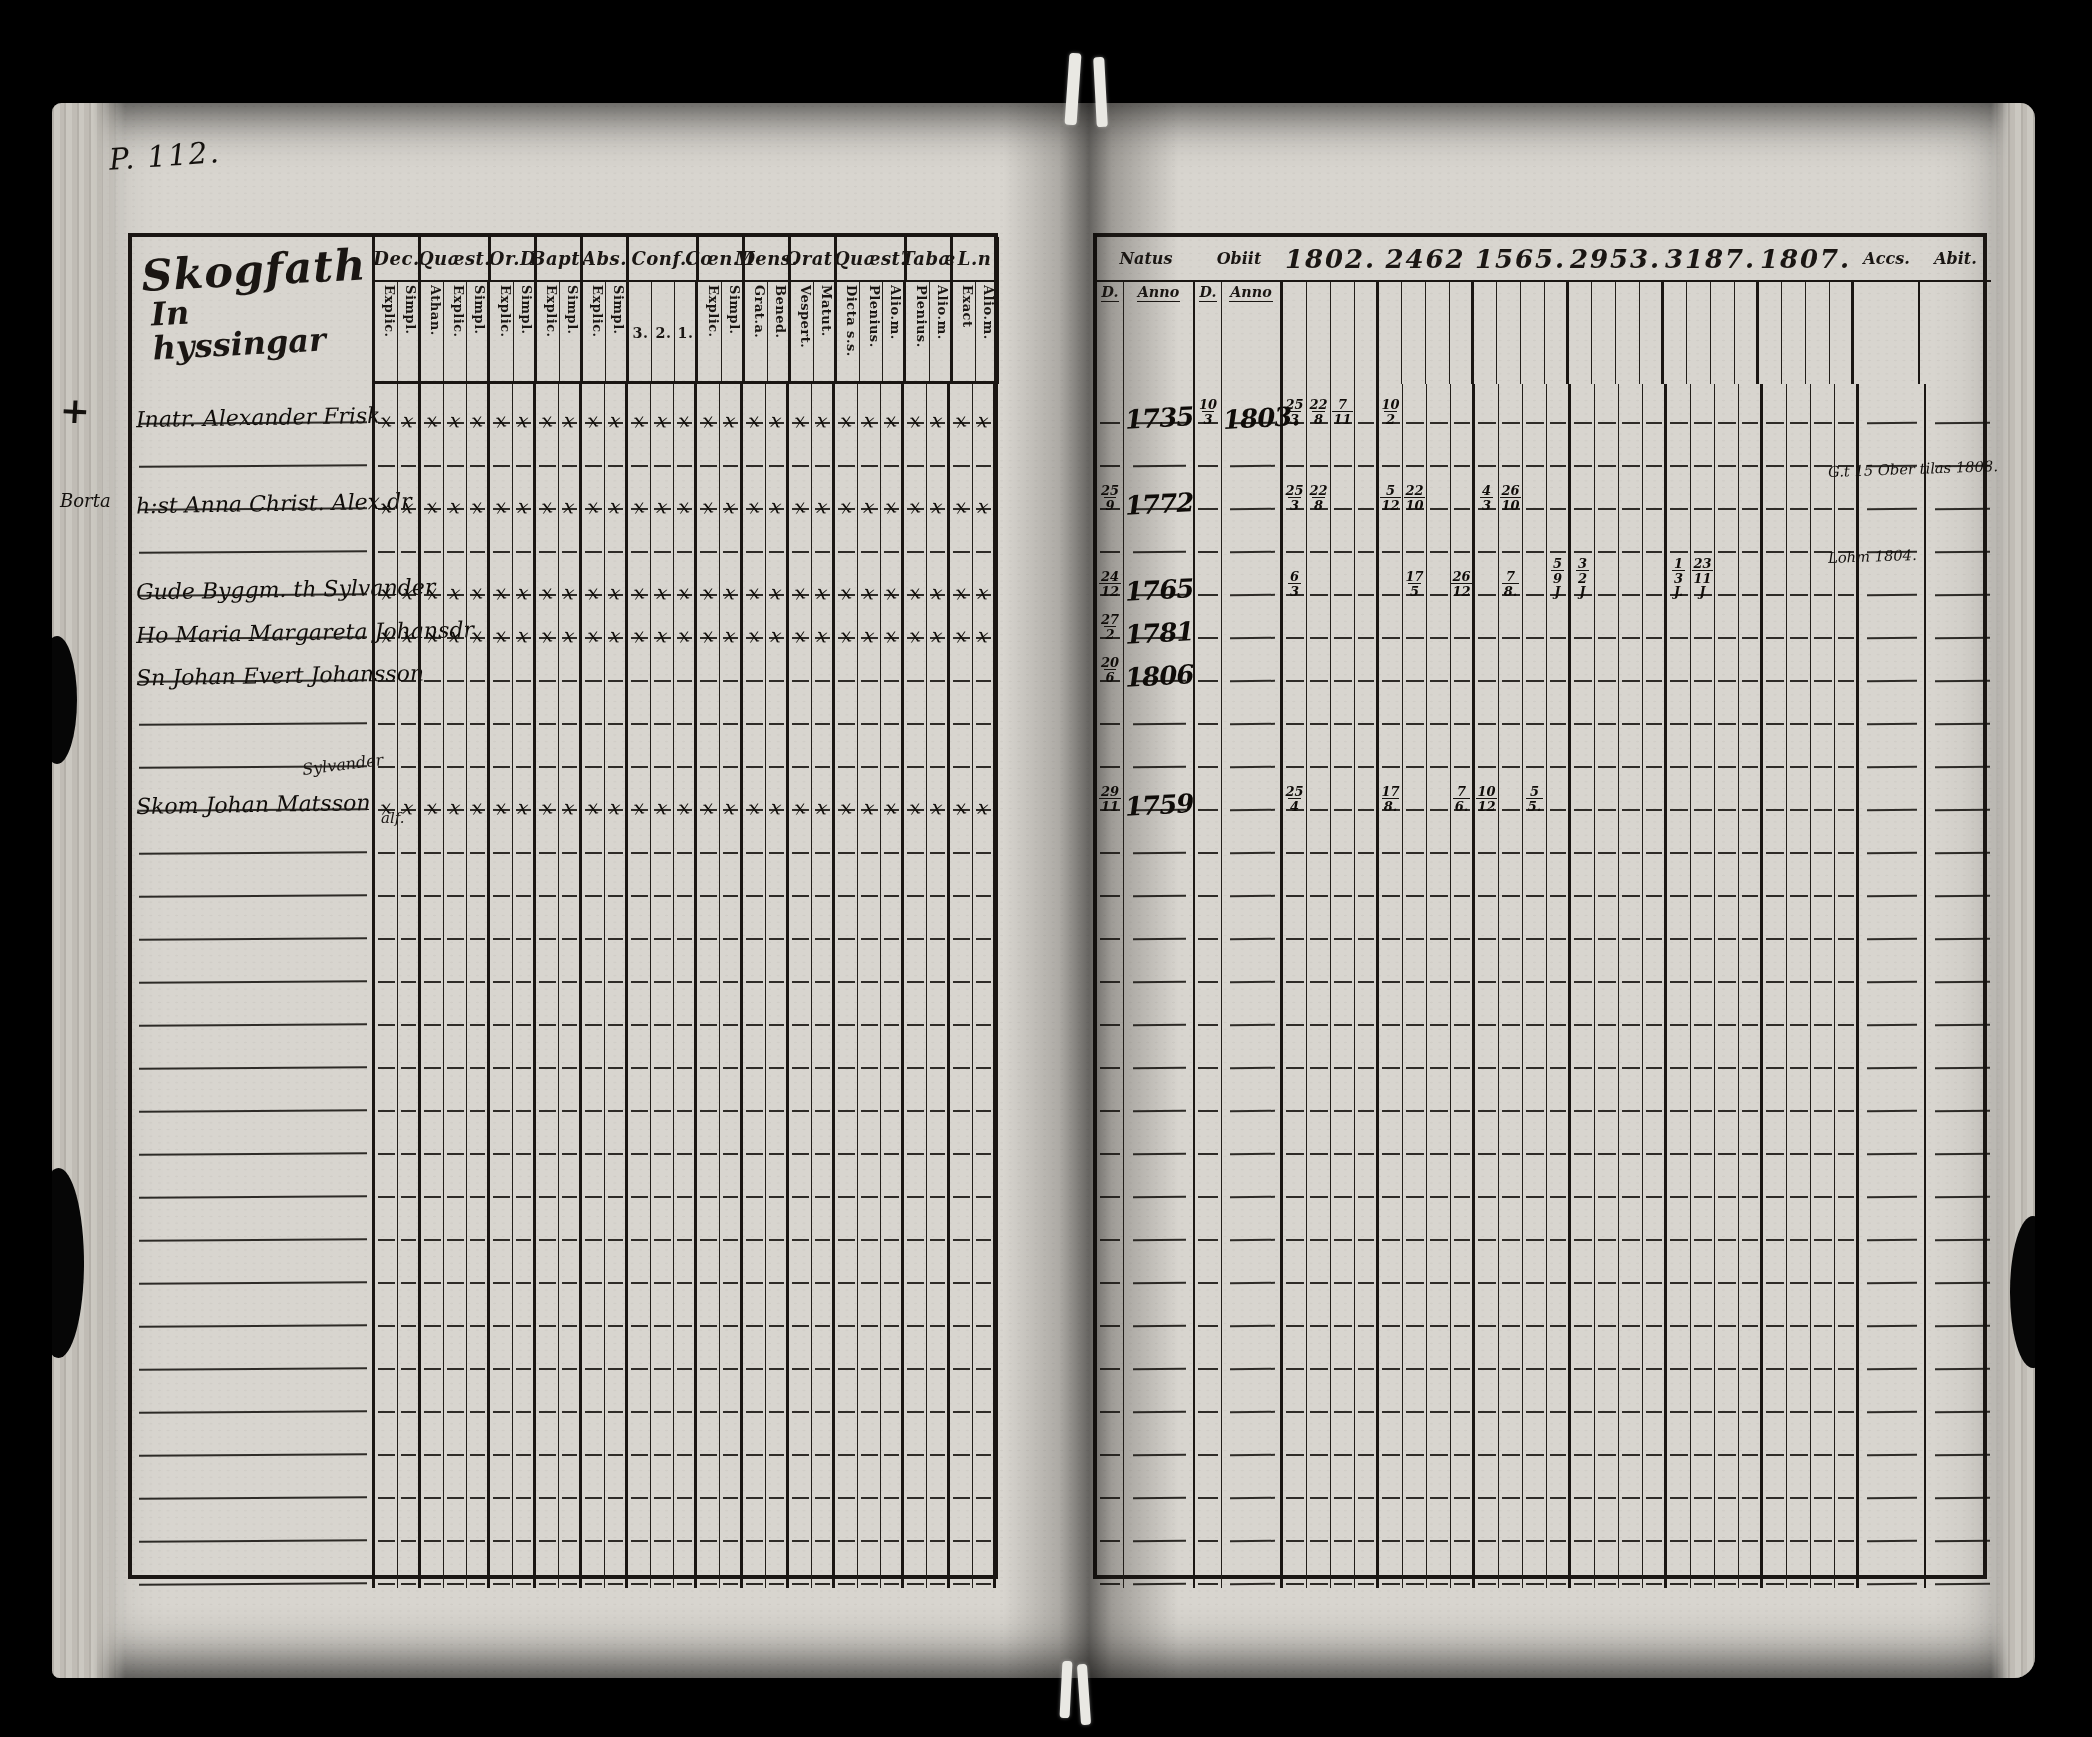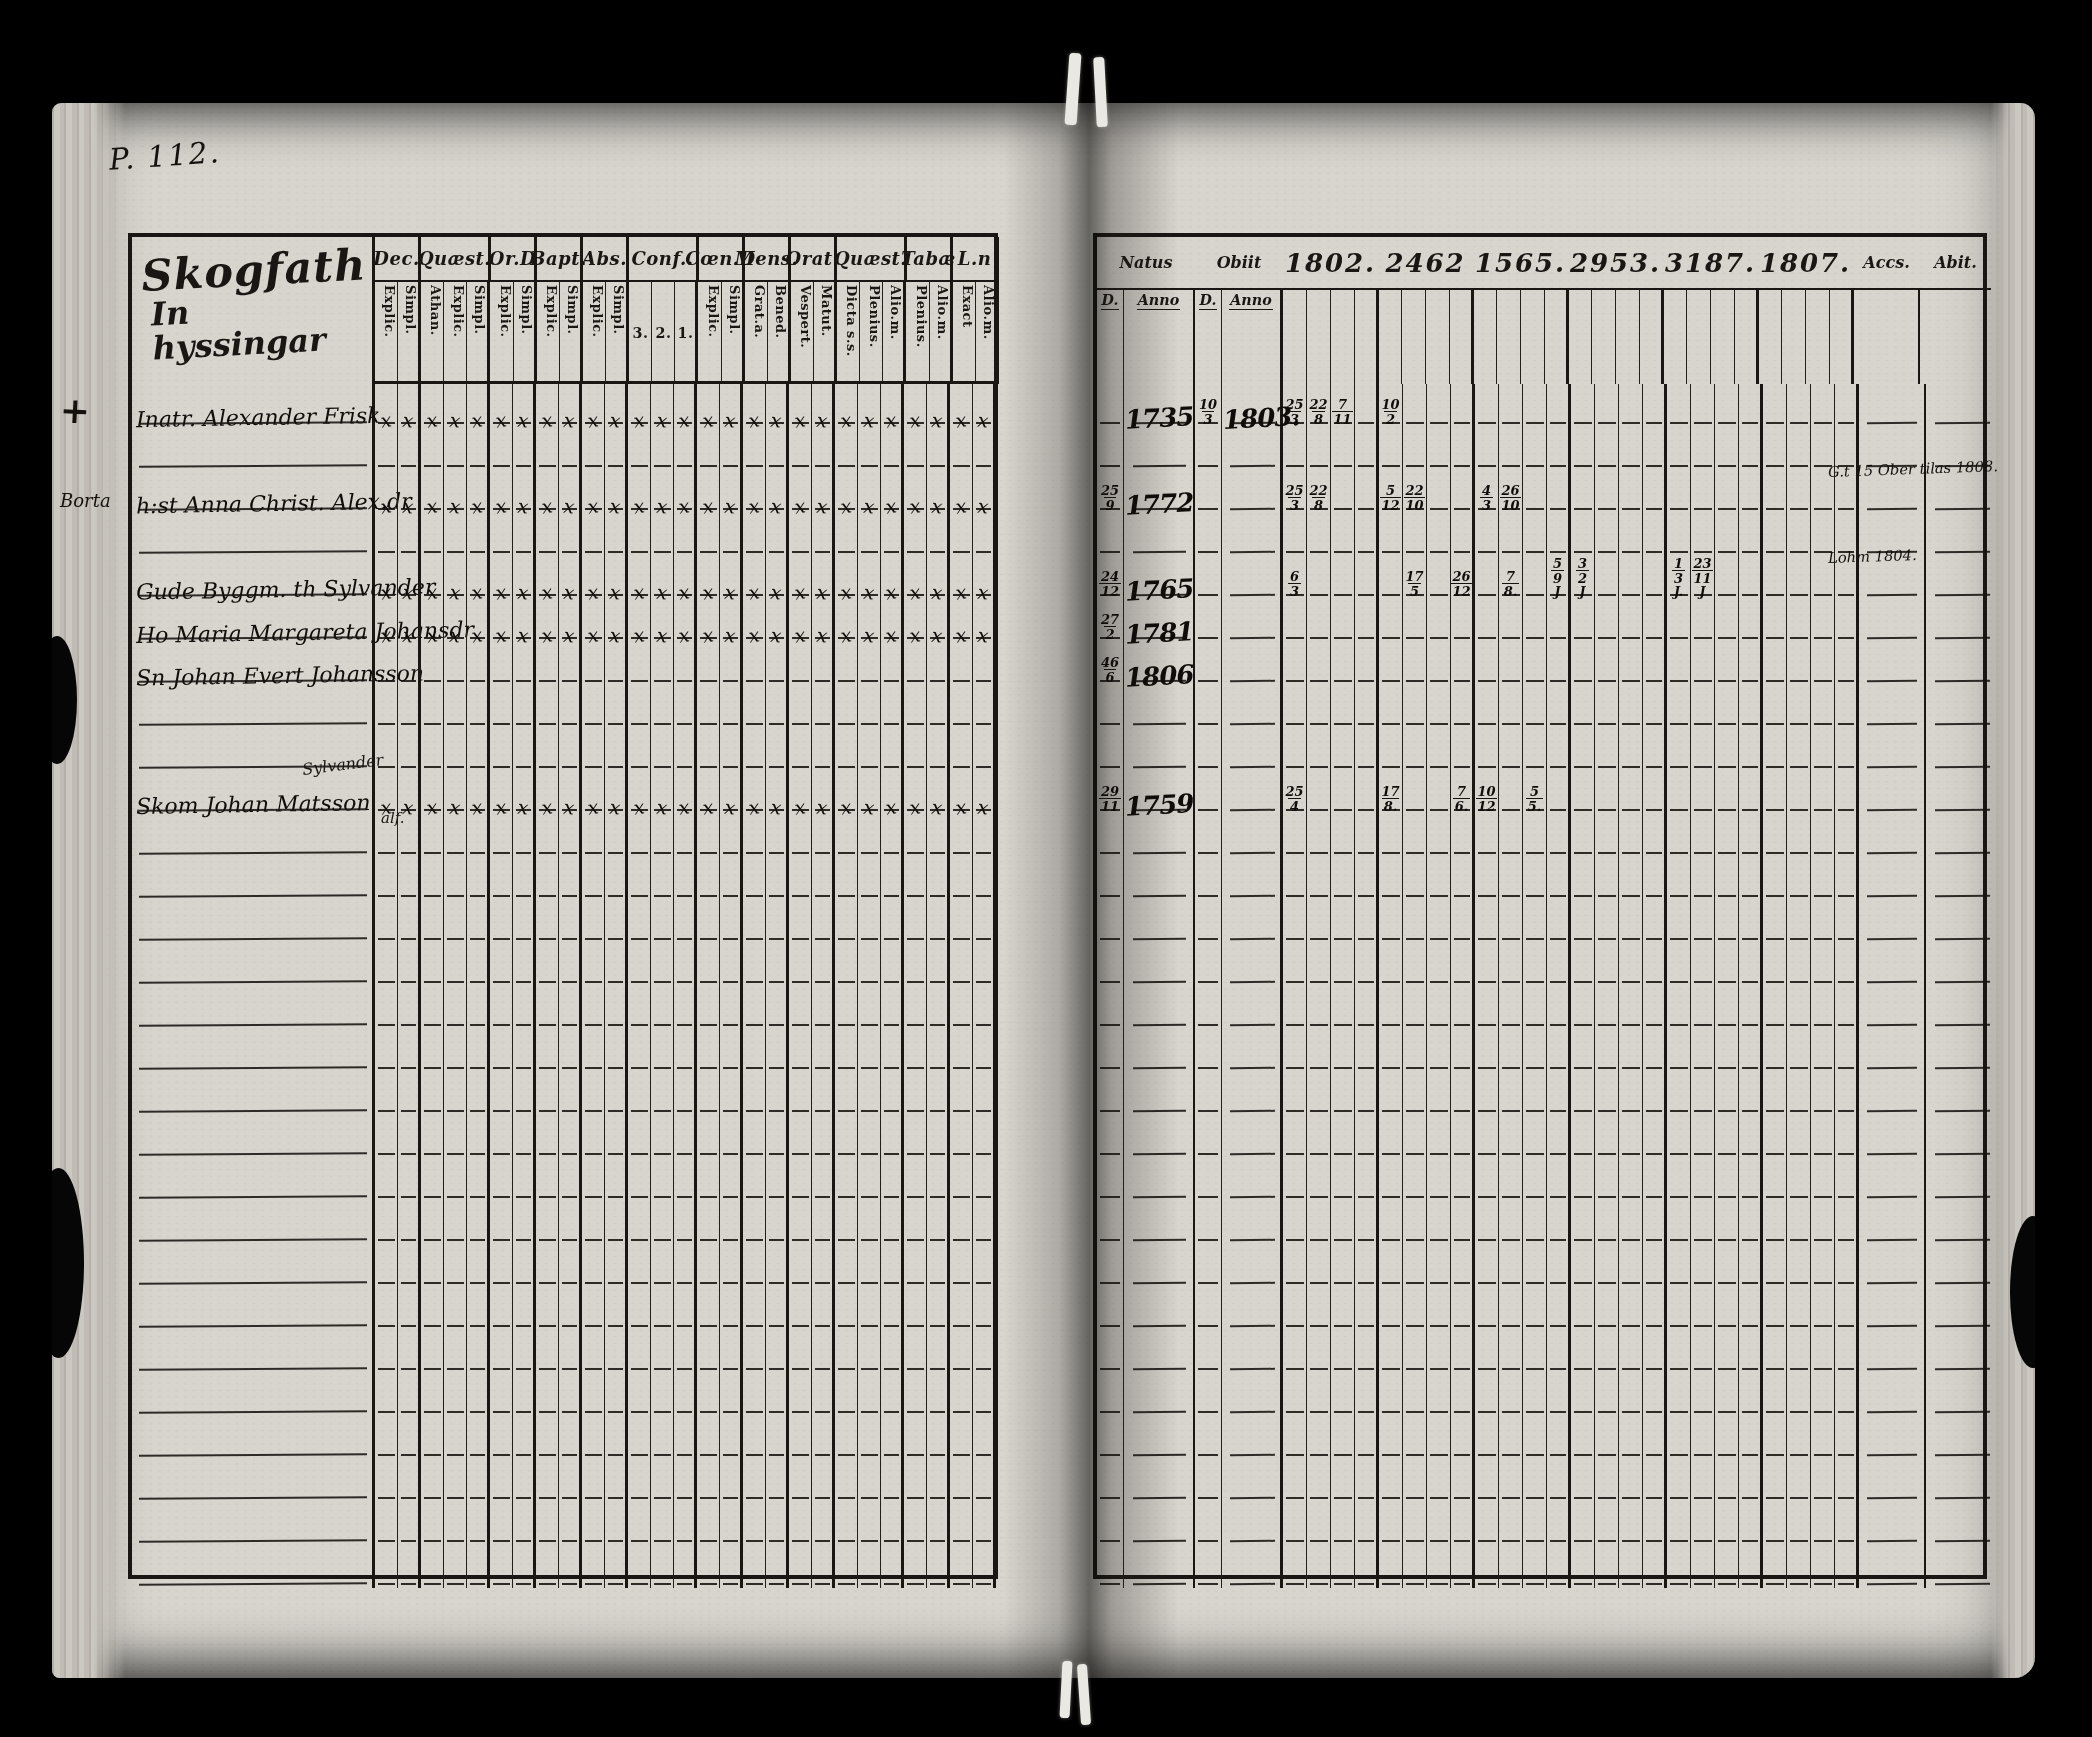--- a/index.html
+++ b/index.html
@@ -64,21 +64,21 @@
   .lmargin{position:absolute;left:-72px;bottom:1.9px;font-style:italic;font-size:18px;color:#14110e;}
   .lmargin.plus{font-size:36px;bottom:-3.8px;font-style:normal;transform:rotate(3deg);font-weight:700;}
   .supnote{position:absolute;right:-11.4px;top:-16px;font-style:italic;font-size:16px;transform:rotate(-7deg);white-space:nowrap;}
   .belownote{position:absolute;left:249px;top:38px;font-style:italic;font-size:15px;z-index:3;}
   .xmk{position:absolute;bottom:-3.8px;left:50%;transform:translateX(-50%) rotate(-9deg);
     font-style:italic;font-size:19px;color:#0f0c09;}
   .lcell:nth-child(even) .xmk{transform:translateX(-50%) rotate(6deg);}
   
   #rhead{display:flex;height:147px;box-sizing:border-box;}
   .rhgrp{display:flex;flex-direction:column;box-sizing:border-box;flex:none;}
-  .rlabel{height:53px;box-sizing:border-box;border-bottom:2.9px solid var(--ink);
+  .rlabel{height:45px;box-sizing:border-box;border-bottom:2.9px solid var(--ink);
     display:flex;align-items:center;justify-content:center;font-weight:700;font-style:italic;font-size:21px;}
   .rlabel.yr{font-size:26px;letter-spacing:1.9px;}
   .rlabel.sm{font-size:16px;}
   .rsubs{flex:1;display:flex;box-sizing:border-box;}
   .rsub{box-sizing:border-box;border-right:1.9px solid var(--line);flex:none;
     font-weight:700;font-size:14.3px;font-style:italic;text-align:center;}
   .rsub span{display:inline-block;border-bottom:1.9px solid var(--ink);padding:1.9px 1px 1px;}
   .bthin{border-right:1.9px solid var(--line)!important;}
   .bmid{border-right:2.9px solid var(--ink)!important;}
   .bthick{border-right:3.8px solid var(--ink)!important;}
@@ -2406,21 +2406,21 @@
             <div class="rcell dash bthin" style="width: 24px;"></div>
             <div class="rcell dash bthin" style="width: 24px;"></div>
             <div class="rcell dash bthin" style="width: 24px;"></div>
             <div class="rcell dash bthick" style="width: 24px;"></div>
             <div class="rcell dash bmid" style="width: 67px;"></div>
             <div class="rcell dash bnone" style="width: 71px;"></div>
           </div>
           <div class="rrow">
             <div class="rcell dash bthin" style="width: 27px;">
               <div class="frac">
-                <div class="fn">46</div>
+                <div class="fn">20</div>
                 <div class="fd">6</div>
               </div>
             </div>
             <div class="rcell dash bmid" style="width: 71px;">
               <div class="anno">1806</div>
             </div>
             <div class="rcell dash bthin" style="width: 27px;"></div>
             <div class="rcell dash bthick" style="width: 61px;"></div>
             <div class="rcell dash bthin" style="width: 24px;"></div>
             <div class="rcell dash bthin" style="width: 24px;"></div>

